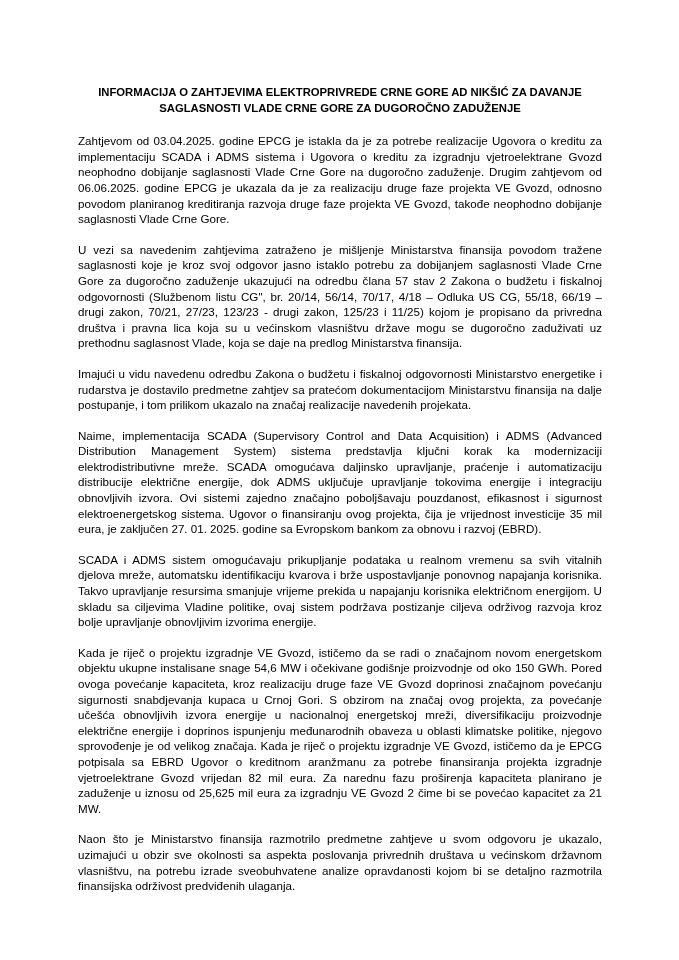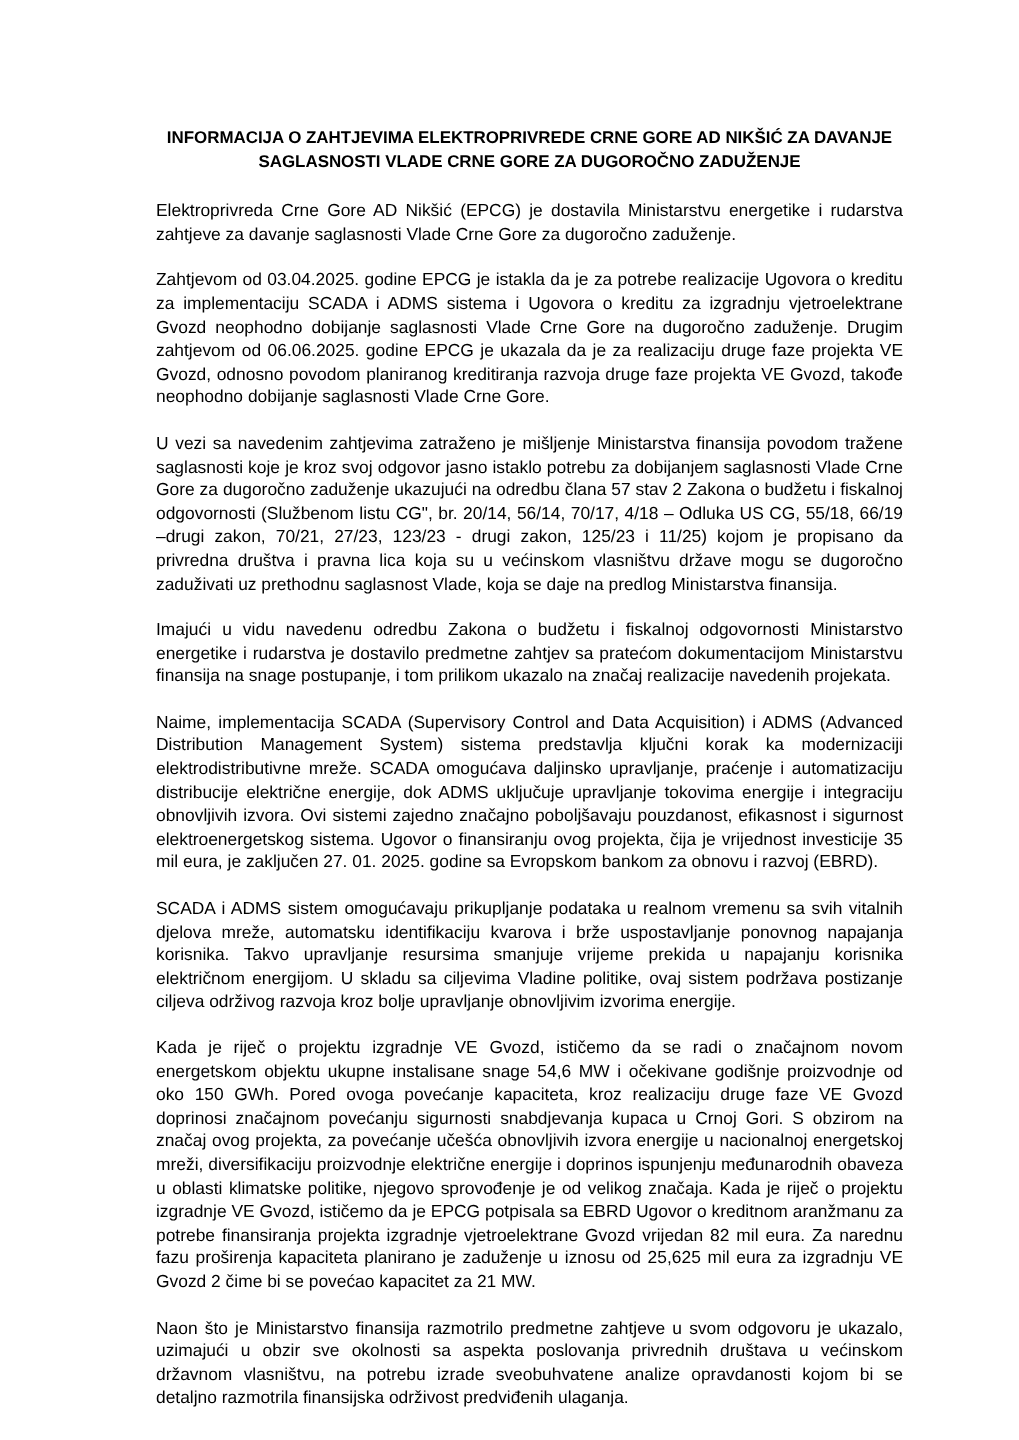--- a/index.html
+++ b/index.html
@@ -13,21 +13,21 @@
     font-family: "Liberation Sans", sans-serif;
     color: #000000;
     overflow: hidden;
   }
   .page {
     position: relative;
     width: 679px;
     height: 960px;
     background: #ffffff;
     box-sizing: border-box;
-    padding: 85px 77px 0 104px;
+    padding: 85px 77px 0 78px;
   }
   .doc-title {
     font-size: 11.3px;
     font-weight: bold;
     line-height: 15.6px;
     text-align: center;
     margin: 0 0 17px 0;
     letter-spacing: -0.02px;
   }
   .para {
@@ -42,22 +42,21 @@
     margin-bottom: 1px;
   }
 </style>
 </head>
 <body>
 
 <div class="page">
 
   <h1 class="doc-title">INFORMACIJA O ZAHTJEVIMA ELEKTROPRIVREDE CRNE GORE AD NIKŠIĆ ZA DAVANJE SAGLASNOSTI VLADE CRNE GORE ZA DUGOROČNO ZADUŽENJE</h1>
 
-  <p class="para">Elektroprivreda Crne Gore AD Nikšić (EPCG) je dostavila Ministarstvu energetike i rudarstva zahtjeve za davanje saglasnosti Vlade Crne Gore za dugoročno zaduženje.</p>
   <p class="para">Zahtjevom od 03.04.2025. godine EPCG je istakla da je za potrebe realizacije Ugovora o kreditu za implementaciju SCADA i ADMS sistema i Ugovora o kreditu za izgradnju vjetroelektrane Gvozd neophodno dobijanje saglasnosti Vlade Crne Gore na dugoročno zaduženje. Drugim zahtjevom od 06.06.2025. godine EPCG je ukazala da je za realizaciju druge faze projekta VE Gvozd, odnosno povodom planiranog kreditiranja razvoja druge faze projekta VE Gvozd, takođe neophodno dobijanje saglasnosti Vlade Crne Gore.</p>
   <p class="para">U vezi sa navedenim zahtjevima zatraženo je mišljenje Ministarstva finansija povodom tražene saglasnosti koje je kroz svoj odgovor jasno istaklo potrebu za dobijanjem saglasnosti Vlade Crne Gore za dugoročno zaduženje ukazujući na odredbu člana 57 stav 2 Zakona o budžetu i fiskalnoj odgovornosti (Službenom listu CG", br. 20/14, 56/14, 70/17, 4/18 – Odluka US CG, 55/18, 66/19 –drugi zakon, 70/21, 27/23, 123/23 - drugi zakon, 125/23 i 11/25) kojom je propisano da privredna društva i pravna lica koja su u većinskom vlasništvu države mogu se dugoročno zaduživati uz prethodnu saglasnost Vlade, koja se daje na predlog Ministarstva finansija.</p>
-  <p class="para">Imajući u vidu navedenu odredbu Zakona o budžetu i fiskalnoj odgovornosti Ministarstvo energetike i rudarstva je dostavilo predmetne zahtjev sa pratećom dokumentacijom Ministarstvu finansija na snage postupanje, i tom prilikom ukazalo na značaj realizacije navedenih projekata.</p>
+  <p class="para">Imajući u vidu navedenu odredbu Zakona o budžetu i fiskalnoj odgovornosti Ministarstvo energetike i rudarstva je dostavilo predmetne zahtjev sa pratećom dokumentacijom Ministarstvu finansija na dalje postupanje, i tom prilikom ukazalo na značaj realizacije navedenih projekata.</p>
   <p class="para">Naime, implementacija SCADA (Supervisory Control and Data Acquisition) i ADMS (Advanced Distribution Management System) sistema predstavlja ključni korak ka modernizaciji elektrodistributivne mreže. SCADA omogućava daljinsko upravljanje, praćenje i automatizaciju distribucije električne energije, dok ADMS uključuje upravljanje tokovima energije i integraciju obnovljivih izvora. Ovi sistemi zajedno značajno poboljšavaju pouzdanost, efikasnost i sigurnost elektroenergetskog sistema. Ugovor o finansiranju ovog projekta, čija je vrijednost investicije 35 mil eura, je zaključen 27. 01. 2025. godine sa Evropskom bankom za obnovu i razvoj (EBRD).</p>
   <p class="para">SCADA i ADMS sistem omogućavaju prikupljanje podataka u realnom vremenu sa svih vitalnih djelova mreže, automatsku identifikaciju kvarova i brže uspostavljanje ponovnog napajanja korisnika. Takvo upravljanje resursima smanjuje vrijeme prekida u napajanju korisnika električnom energijom. U skladu sa ciljevima Vladine politike, ovaj sistem podržava postizanje ciljeva održivog razvoja kroz bolje upravljanje obnovljivim izvorima energije.</p>
   <p class="para">Kada je riječ o projektu izgradnje VE Gvozd, ističemo da se radi o značajnom novom energetskom objektu ukupne instalisane snage 54,6 MW i očekivane godišnje proizvodnje od oko 150 GWh.  Pored ovoga povećanje kapaciteta, kroz realizaciju druge faze VE Gvozd doprinosi značajnom povećanju sigurnosti snabdjevanja kupaca u Crnoj Gori. S obzirom na značaj ovog projekta, za povećanje učešća obnovljivih izvora energije u nacionalnoj energetskoj mreži, diversifikaciju proizvodnje električne energije i doprinos ispunjenju međunarodnih obaveza u oblasti klimatske politike, njegovo sprovođenje je od velikog značaja. Kada je riječ o projektu izgradnje VE Gvozd, ističemo da je EPCG potpisala sa EBRD Ugovor o kreditnom aranžmanu za potrebe finansiranja projekta izgradnje vjetroelektrane Gvozd vrijedan 82 mil eura. Za narednu fazu proširenja kapaciteta planirano je zaduženje u iznosu od 25,625 mil eura za izgradnju VE Gvozd 2 čime bi se povećao kapacitet za 21 MW.</p>
   <p class="para">Naon što je Ministarstvo finansija razmotrilo predmetne zahtjeve u svom odgovoru je ukazalo, uzimajući u obzir sve okolnosti sa aspekta poslovanja privrednih društava u većinskom državnom vlasništvu, na potrebu izrade sveobuhvatene analize opravdanosti kojom bi se detaljno razmotrila finansijska održivost predviđenih ulaganja.</p>
 
 </div>
 
 </body></html>

